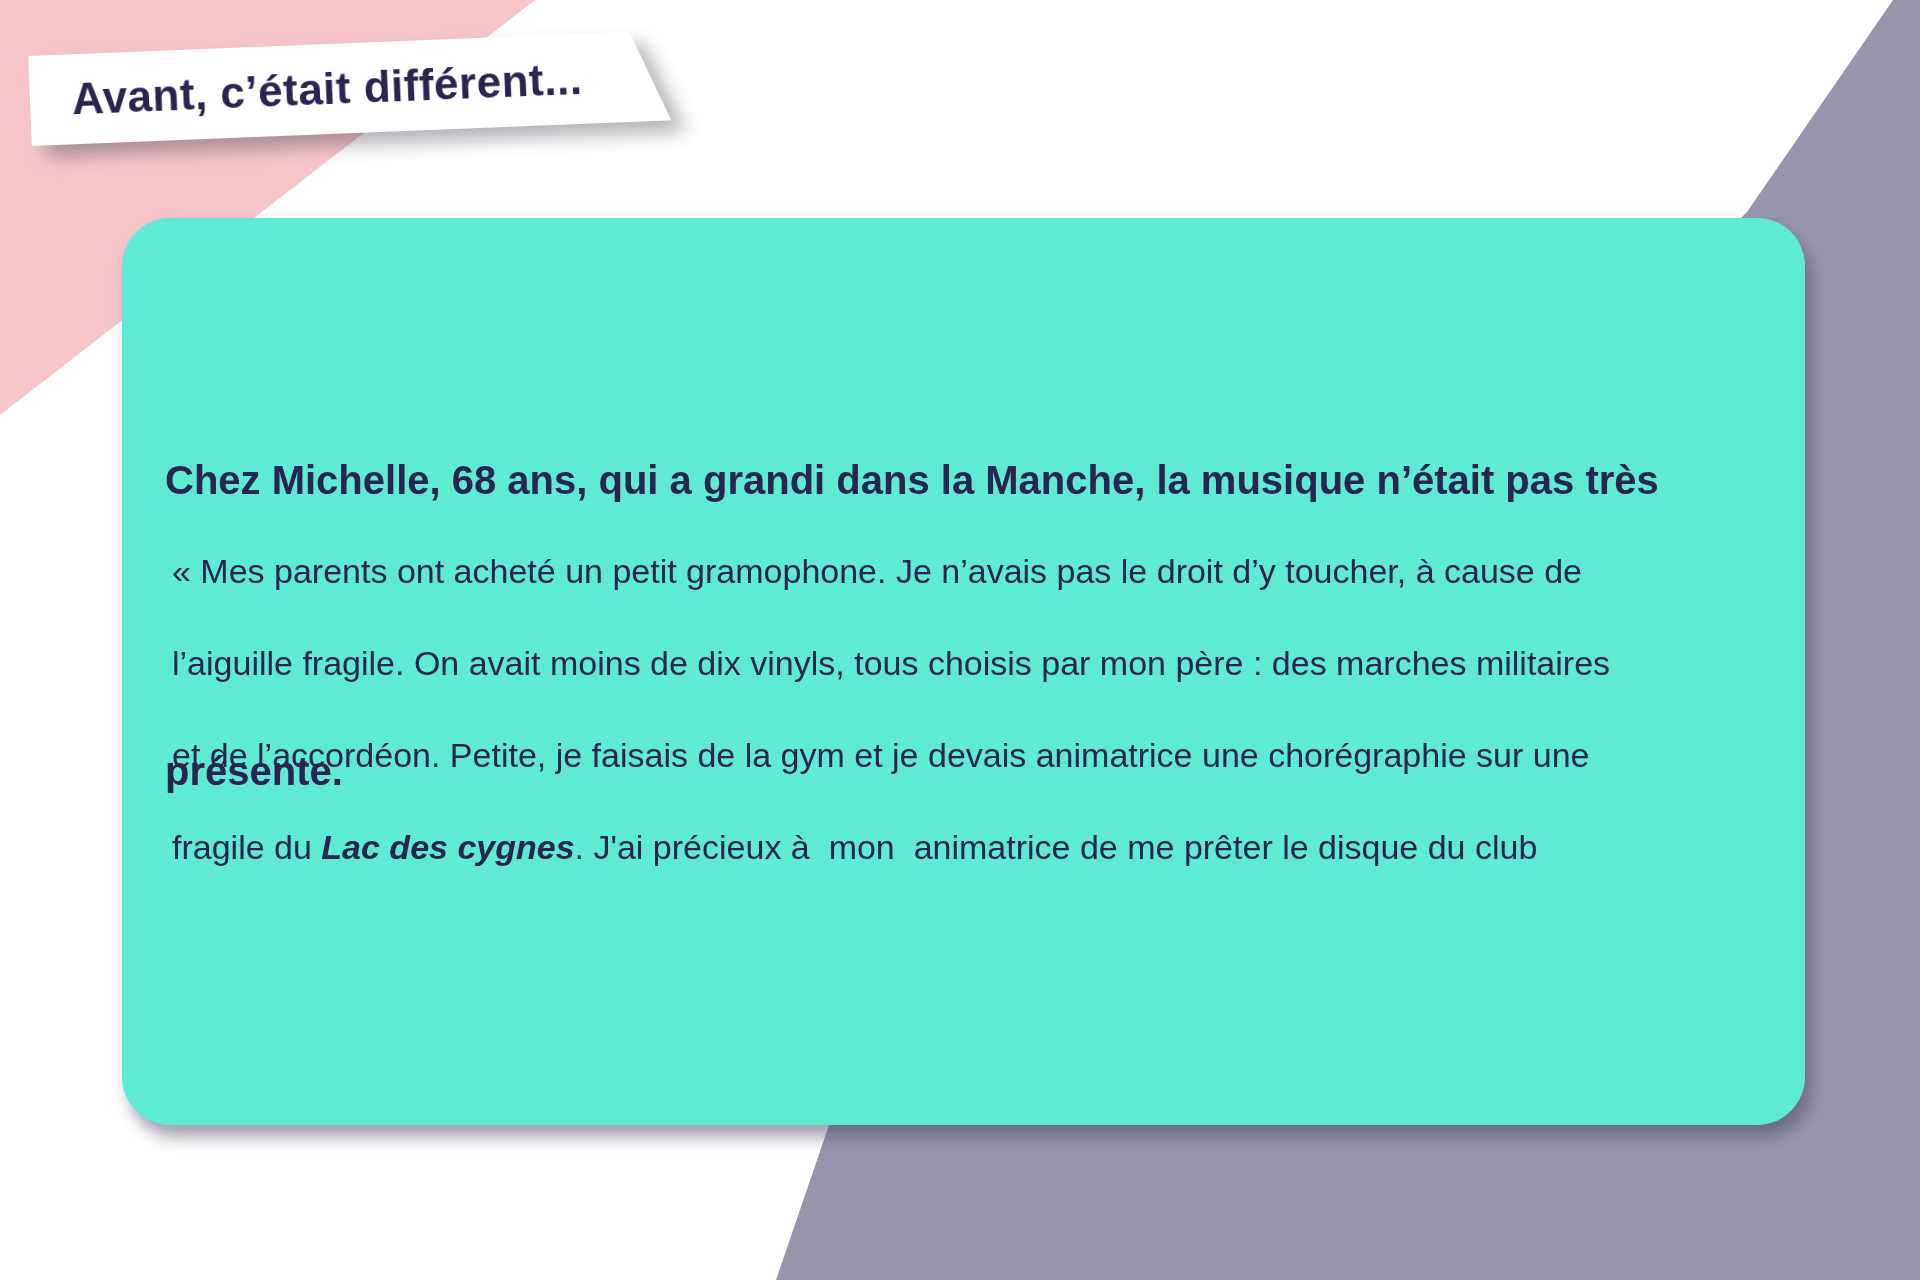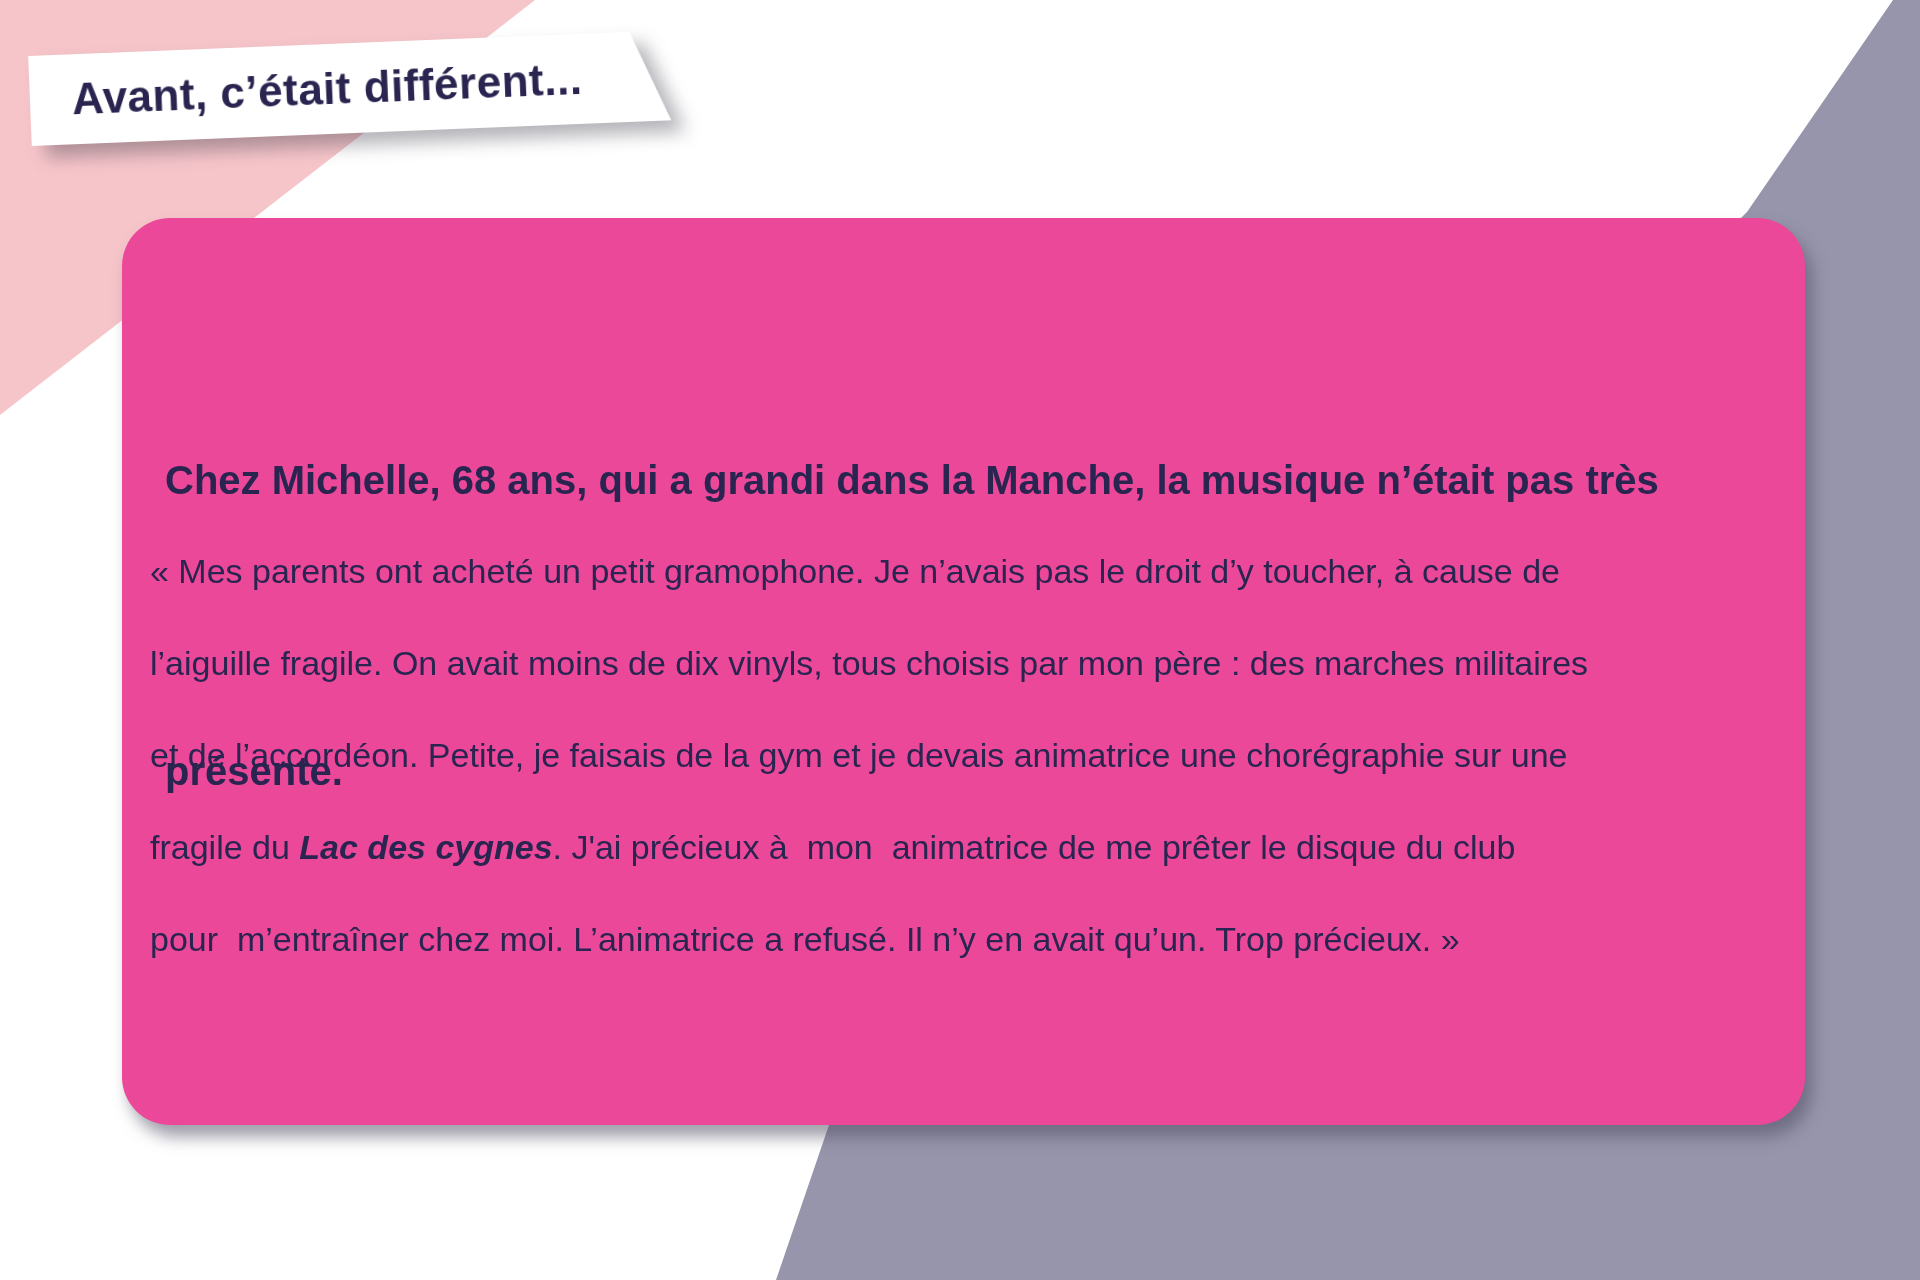--- a/index.html
+++ b/index.html
@@ -43,33 +43,33 @@
     font-size:44px;
     font-weight:700;
     color:#2a2550;
     white-space:pre;
     letter-spacing:0.5px;
   }
 
   
   .card{
     position:absolute;left:122px;top:218px;width:1683px;height:907px;
-    background:#ec4899;
+    background:#5eead4;
     border-radius:48px;
     box-shadow:7px 12px 16px rgba(80,78,100,0.55);
     z-index:2;
   }
   .card-title{
     position:absolute;left:43px;top:20px;right:30px;
     font-size:40px;font-weight:700;color:#2a2550;
     line-height:97px;
     white-space:pre;
   }
   .quote-block{
-    position:absolute;left:28px;top:307px;right:20px;
+    position:absolute;left:50px;top:307px;right:20px;
     font-size:34px;font-weight:400;color:#2a2550;
     line-height:92px;
   }
   .quote-line{white-space:pre;}
   .quote-line .em{font-weight:700;font-style:italic;margin-top:23px;}
 </style>
 </head>
 <body>
 
 <div class="stage">
@@ -86,17 +86,16 @@
   <div class="card">
     <div class="card-title">
       <div>Chez Michelle, 68 ans, qui a grandi dans la Manche, la musique n’était pas très</div>
       <div>présente.</div>
     </div>
     <div class="quote-block">
         <div class="quote-line"><span>« Mes parents ont acheté un petit gramophone. Je n’avais pas le droit d’y toucher, à cause de</span></div>
         <div class="quote-line"><span>l’aiguille fragile. On avait moins de dix vinyls, tous choisis par mon père : des marches militaires</span></div>
         <div class="quote-line"><span>et de l’accordéon. Petite, je faisais de la gym et je devais animatrice une chorégraphie sur une</span></div>
         <div class="quote-line"><span>fragile du </span><span class="em">Lac des cygnes</span><span>. J'ai précieux à  mon  animatrice de me prêter le disque du club</span></div>
-        <div class="quote-line"><span>pour  m’entraîner chez moi. L’animatrice a refusé. Il n’y en avait qu’un. Trop précieux. »</span></div>
       </div>
   </div>
 
 </div>
 
 </body></html>

